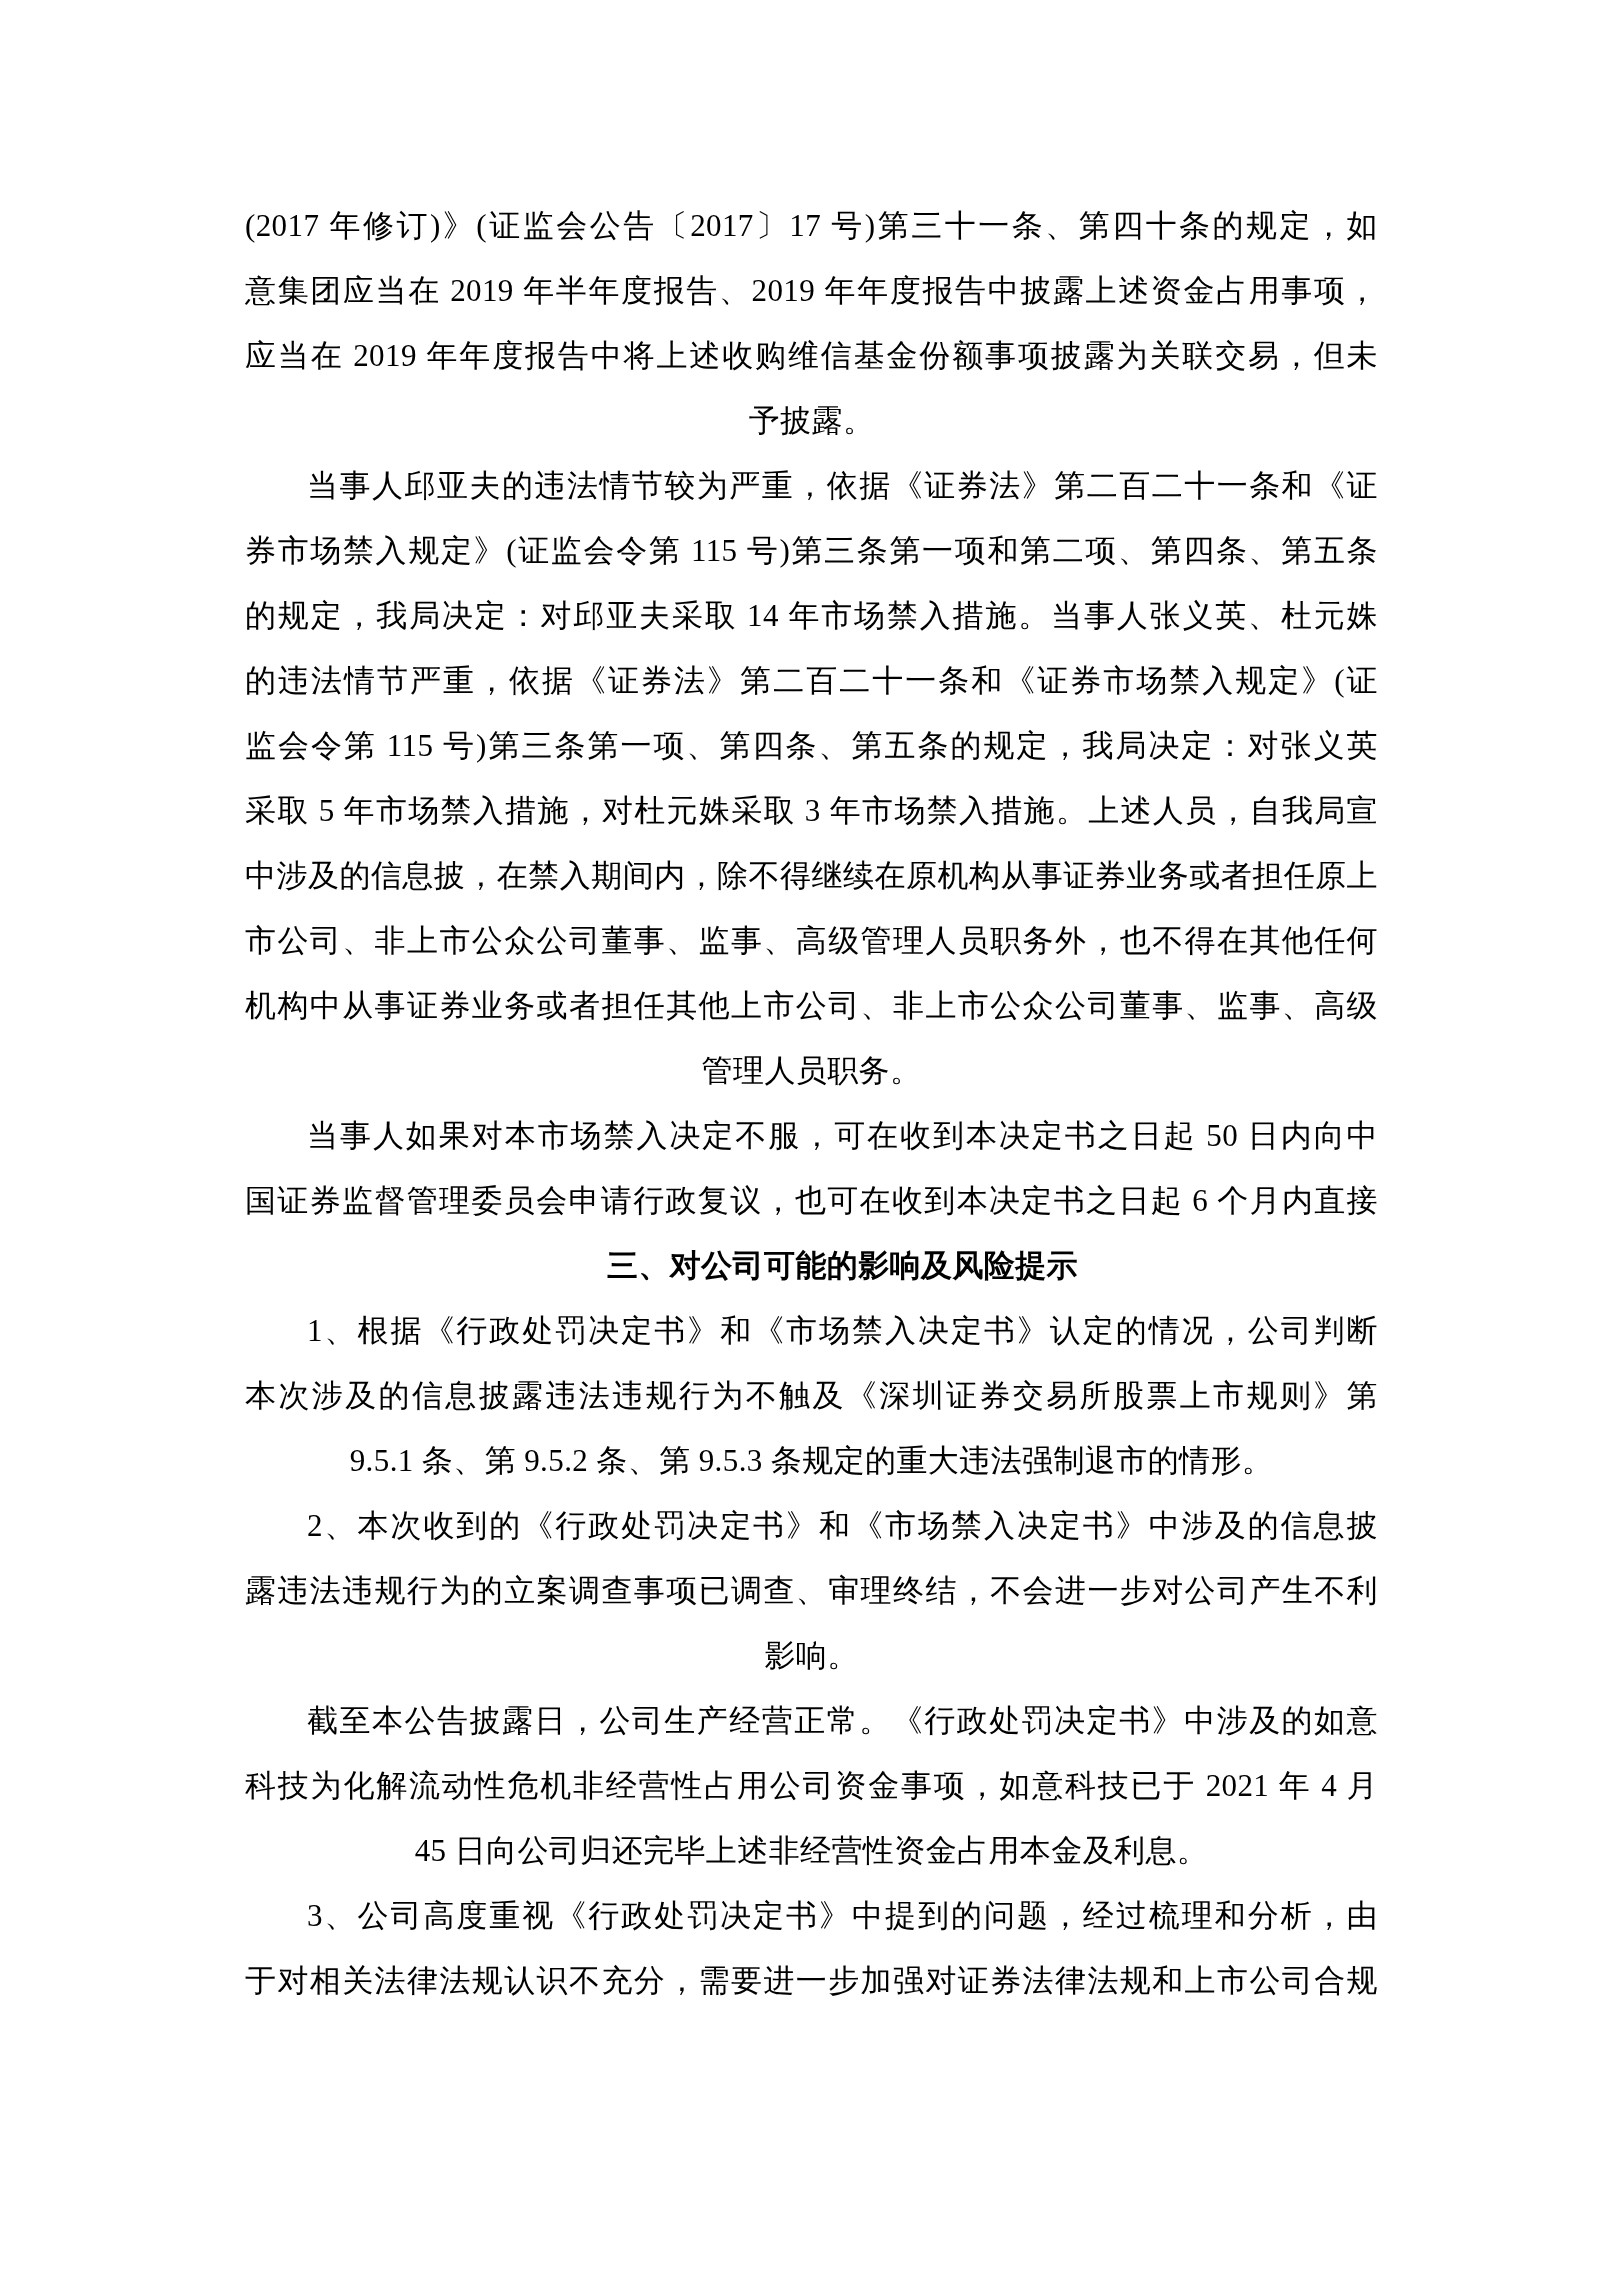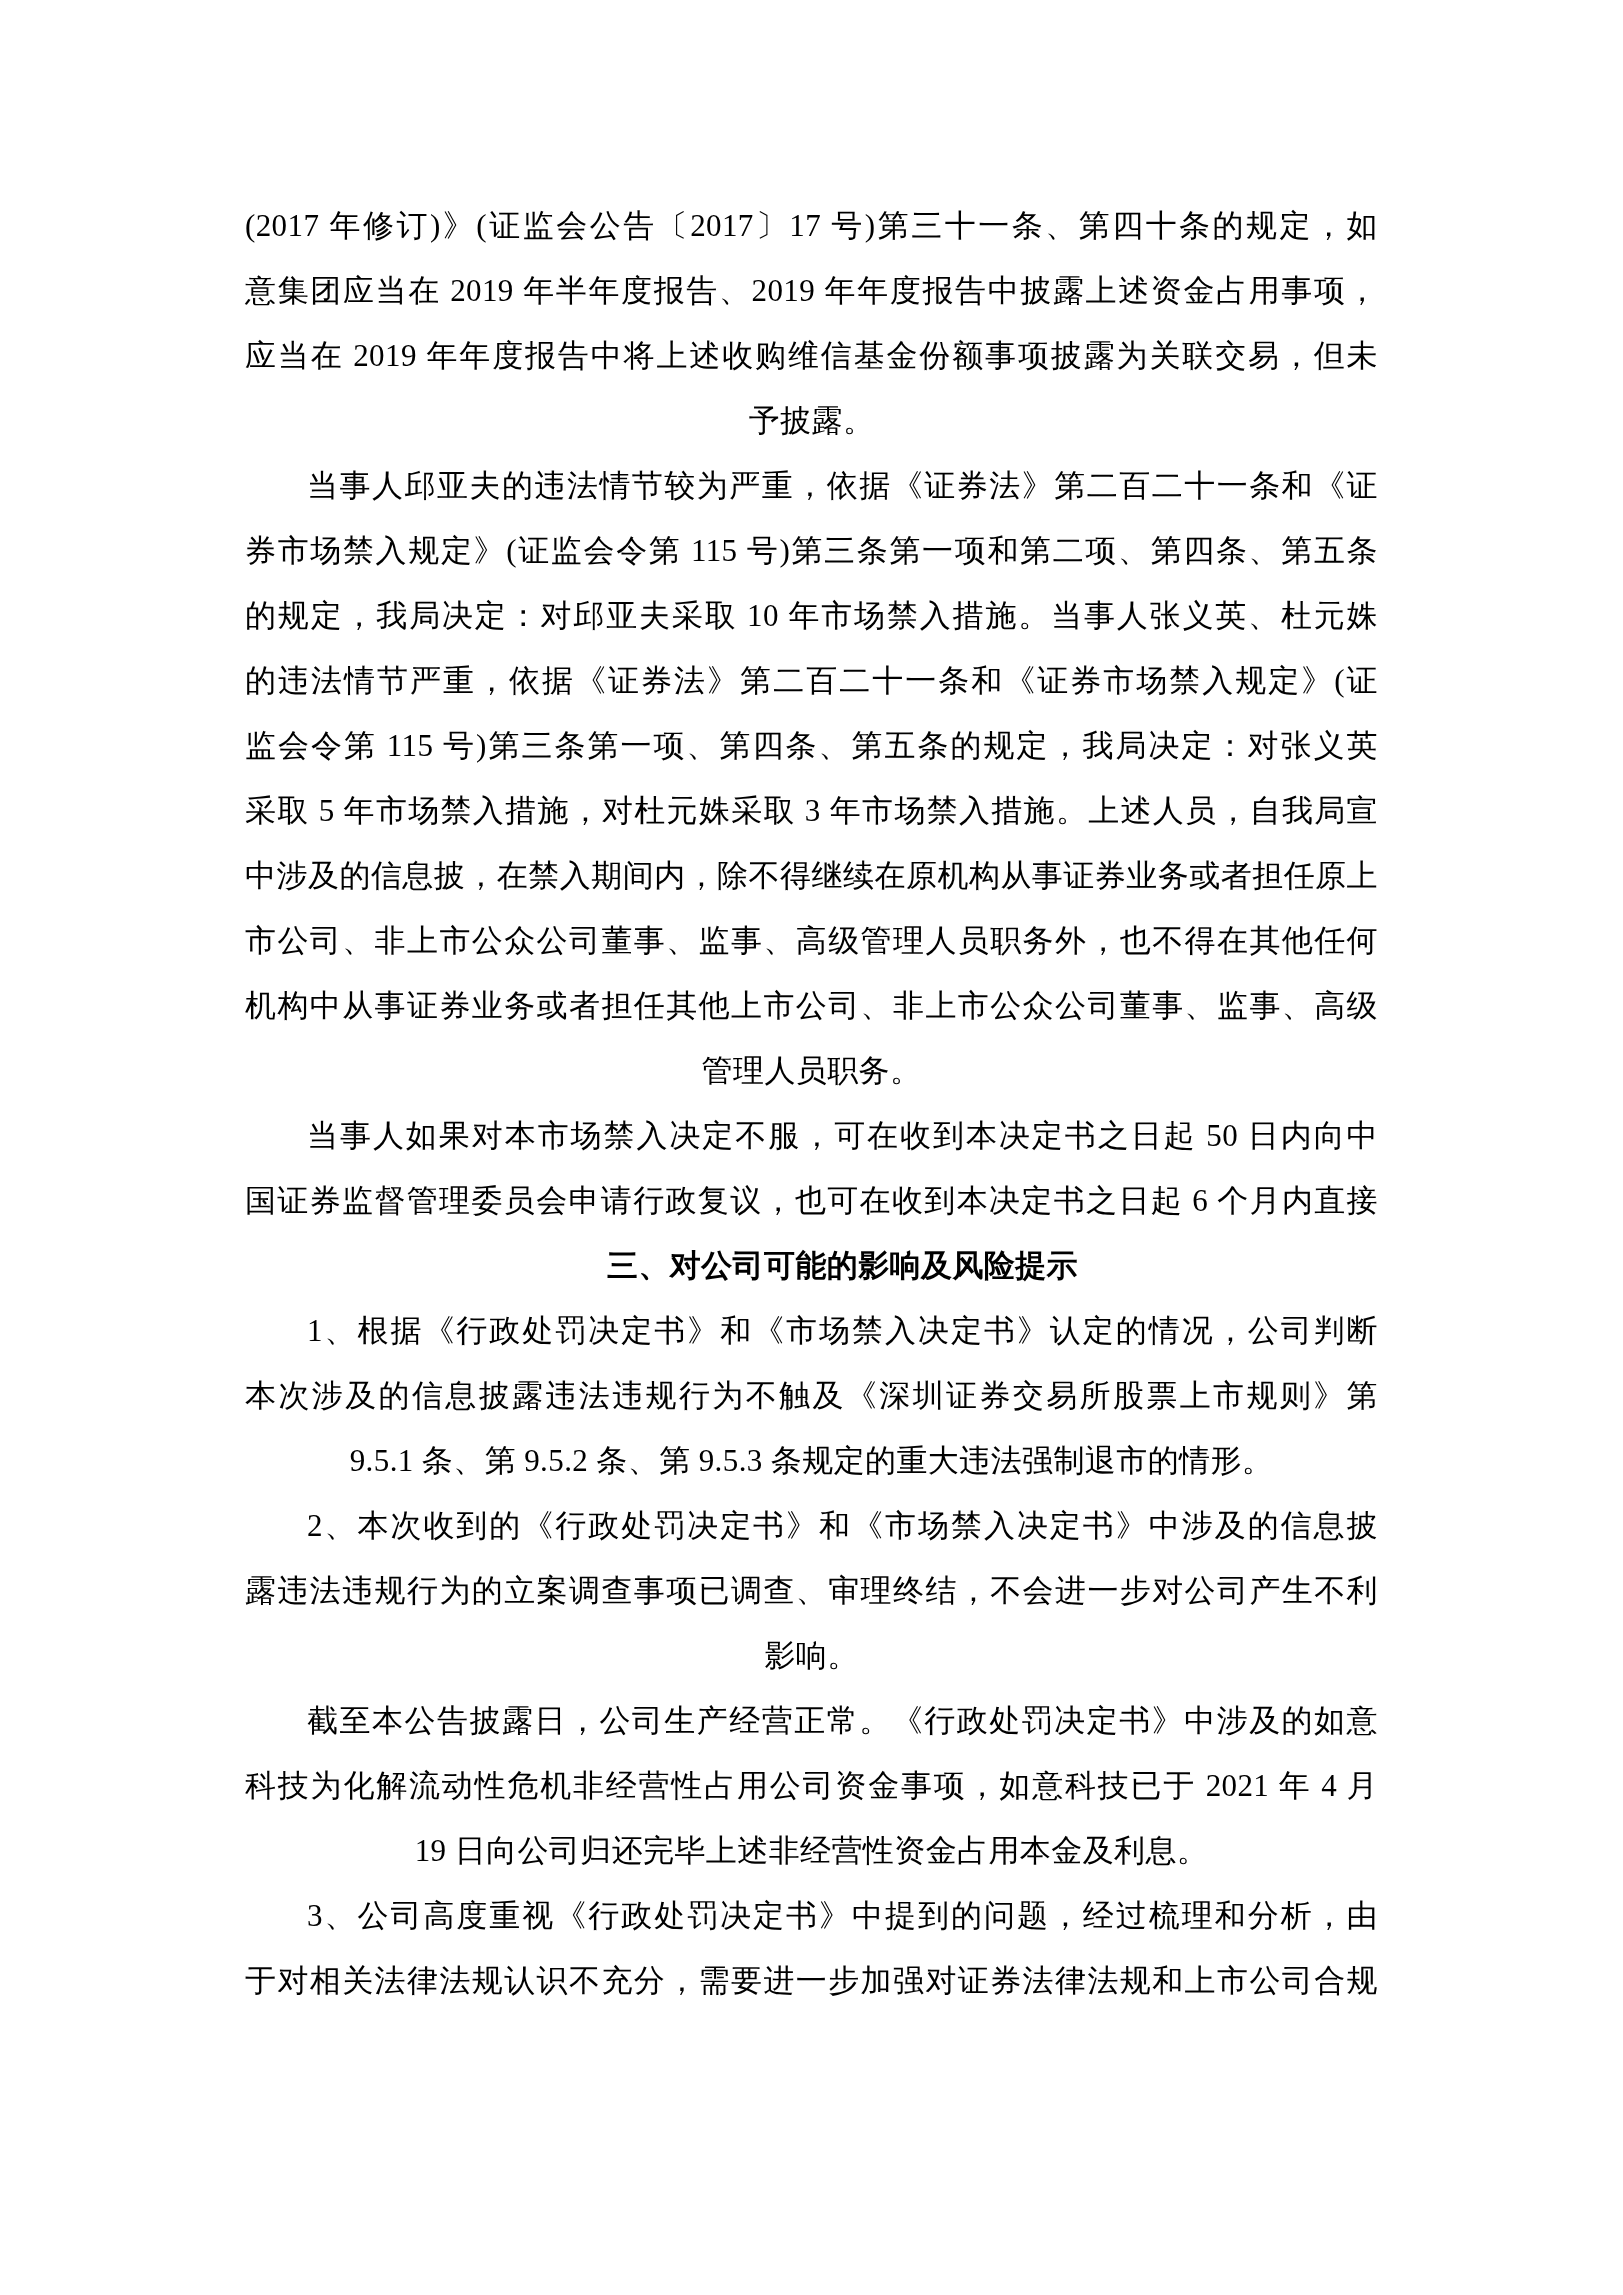--- a/index.html
+++ b/index.html
@@ -44,37 +44,37 @@
 <body>
 
 <div class="page">
   <div class="doc-body" id="doc-body">
       <div class="line justify">(2017 年修订)》(证监会公告〔2017〕17 号)第三十一条、第四十条的规定，如</div>
       <div class="line justify">意集团应当在 2019 年半年度报告、2019 年年度报告中披露上述资金占用事项，</div>
       <div class="line justify">应当在 2019 年年度报告中将上述收购维信基金份额事项披露为关联交易，但未</div>
       <div class="line">予披露。</div>
       <div class="line justify indent">当事人邱亚夫的违法情节较为严重，依据《证券法》第二百二十一条和《证</div>
       <div class="line justify">券市场禁入规定》(证监会令第 115 号)第三条第一项和第二项、第四条、第五条</div>
-      <div class="line justify">的规定，我局决定：对邱亚夫采取 10 年市场禁入措施。当事人张义英、杜元姝</div>
+      <div class="line justify">的规定，我局决定：对邱亚夫采取 14 年市场禁入措施。当事人张义英、杜元姝</div>
       <div class="line justify">的违法情节严重，依据《证券法》第二百二十一条和《证券市场禁入规定》(证</div>
       <div class="line justify">监会令第 115 号)第三条第一项、第四条、第五条的规定，我局决定：对张义英</div>
       <div class="line justify">采取 5 年市场禁入措施，对杜元姝采取 3 年市场禁入措施。上述人员，自我局宣</div>
       <div class="line justify">中涉及的信息披，在禁入期间内，除不得继续在原机构从事证券业务或者担任原上</div>
       <div class="line justify">市公司、非上市公众公司董事、监事、高级管理人员职务外，也不得在其他任何</div>
       <div class="line justify">机构中从事证券业务或者担任其他上市公司、非上市公众公司董事、监事、高级</div>
       <div class="line">管理人员职务。</div>
       <div class="line justify indent">当事人如果对本市场禁入决定不服，可在收到本决定书之日起 50 日内向中</div>
       <div class="line justify">国证券监督管理委员会申请行政复议，也可在收到本决定书之日起 6 个月内直接</div>
       <div class="line indent bold">三、对公司可能的影响及风险提示</div>
       <div class="line justify indent">1、根据《行政处罚决定书》和《市场禁入决定书》认定的情况，公司判断</div>
       <div class="line justify">本次涉及的信息披露违法违规行为不触及《深圳证券交易所股票上市规则》第</div>
       <div class="line">9.5.1 条、第 9.5.2 条、第 9.5.3 条规定的重大违法强制退市的情形。</div>
       <div class="line justify indent">2、本次收到的《行政处罚决定书》和《市场禁入决定书》中涉及的信息披</div>
       <div class="line justify">露违法违规行为的立案调查事项已调查、审理终结，不会进一步对公司产生不利</div>
       <div class="line">影响。</div>
       <div class="line justify indent">截至本公告披露日，公司生产经营正常。《行政处罚决定书》中涉及的如意</div>
       <div class="line justify">科技为化解流动性危机非经营性占用公司资金事项，如意科技已于 2021 年 4 月</div>
-      <div class="line">19 日向公司归还完毕上述非经营性资金占用本金及利息。</div>
+      <div class="line">45 日向公司归还完毕上述非经营性资金占用本金及利息。</div>
       <div class="line justify indent">3、公司高度重视《行政处罚决定书》中提到的问题，经过梳理和分析，由</div>
       <div class="line justify">于对相关法律法规认识不充分，需要进一步加强对证券法律法规和上市公司合规</div>
     </div>
 </div>
 
 
 </body></html>

